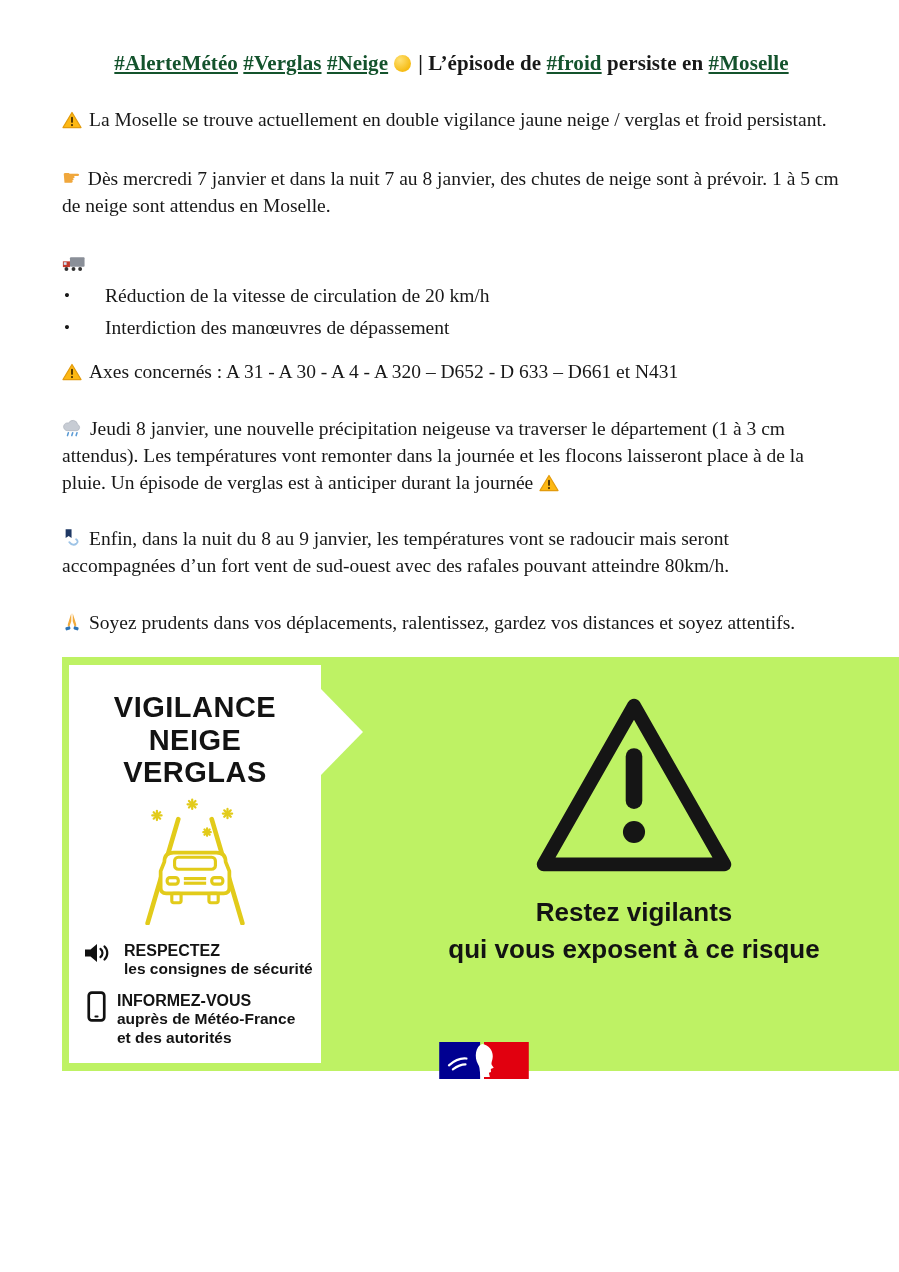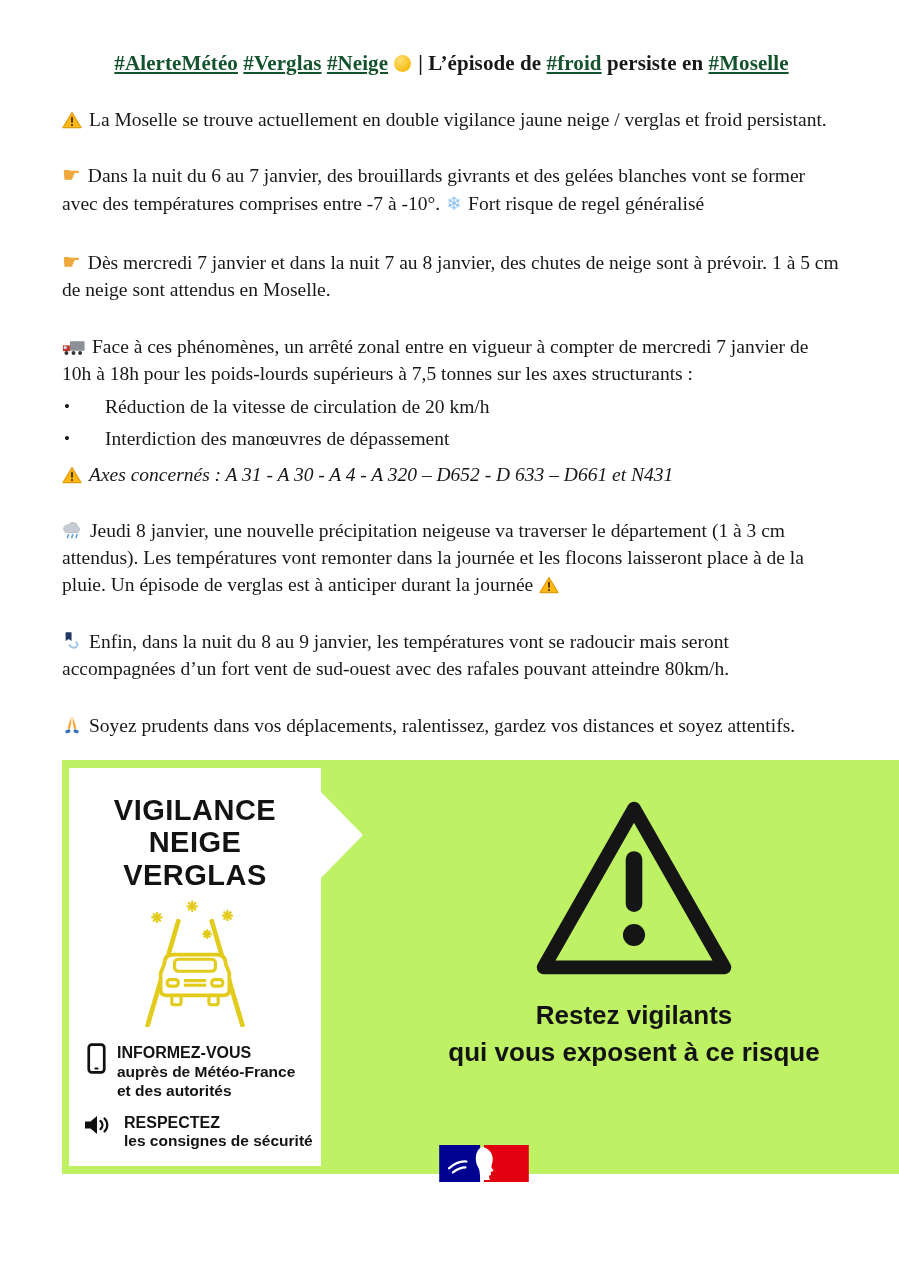--- a/index.html
+++ b/index.html
@@ -30,21 +30,21 @@
   .glyph-point{color:#F0A73C;font-family:"DejaVu Sans",sans-serif;font-size:21px;margin-right:7px;}
   .glyph-snow{color:#8FC3EE;font-family:"DejaVu Sans",sans-serif;font-size:19px;margin:0 6px;}
 
   ul.bullets{list-style:none;margin:6px 0 8px 0;padding:0;}
   ul.bullets li{
     font-size:19.5px;line-height:1.38;margin-top:5px;padding-left:43px;position:relative;
   }
   ul.bullets li::before{
     content:"\2022";position:absolute;left:2px;top:1px;font-size:17px;color:#181818;
   }
-  .axes{margin-top:9px;font-style:italic;}
+  .axes{margin-top:17px;}
 
   
   .vg{
     position:relative;margin:20px 0 0 62px;width:843px;height:414px;
     background:#bef264;font-family:"Liberation Sans",sans-serif;color:#131313;
   }
   .vg-white{
     position:absolute;left:7px;top:8px;bottom:8px;width:252px;background:#ffffff;
   }
   .vg-white::after{
@@ -71,32 +71,31 @@
 <div class="doc">
 
   <h1 class="title"><a class="tag">#AlerteMétéo</a> <a class="tag">#Verglas</a> <a class="tag">#Neige</a><span class="yellow-circle"></span><span>| L’épisode de </span><a class="tag">#froid</a><span> persiste en </span><a class="tag">#Moselle</a></h1>
 
   <p class="para mtA"><svg class="ic" viewBox="0 0 24 21" width="20" height="18">
         <path d="M12 1.5 L22.8 19.5 H1.2 Z" fill="#FDB813" stroke="#E39B0D" stroke-width="1.5" stroke-linejoin="round"></path>
         <rect x="10.9" y="6.5" width="2.2" height="7.4" rx="1.1" fill="#4a3000"></rect>
         <circle cx="12" cy="16.6" r="1.3" fill="#4a3000"></circle>
       </svg><span>La Moselle se trouve actuellement en double vigilance jaune neige / verglas et froid persistant.</span></p>
 
-  <p class="para mtB"><span class="glyph-point">☛</span><span>Dans la nuit du 6 au 7 janvier, des brouillards givrants et des gelées blanches vont se former avec des températures comprises entre -7 à -10°.</span><span class="glyph-snow">❄</span><span>Fort risque de regel généralisé</span></p>
 
   <p class="para mtA"><span class="glyph-point">☛</span><span>Dès mercredi 7 janvier et dans la nuit 7 au 8 janvier, des chutes de neige sont à prévoir. 1 à 5 cm de neige sont attendus en Moselle.</span></p>
 
   <p class="para mtA"><svg class="ic" viewBox="0 0 26 18" width="23" height="16">
         <rect x="9" y="1.5" width="16.5" height="10.5" rx="1" fill="#8a8f98"></rect>
         <path d="M1 6 h8 v6.5 H1 Z" fill="#c0392b"></path>
         <rect x="2" y="7" width="3.2" height="3" fill="#cfe3f5"></rect>
         <circle cx="5" cy="14.6" r="2.2" fill="#333"></circle>
         <circle cx="13" cy="14.6" r="2.2" fill="#333"></circle>
         <circle cx="20.5" cy="14.6" r="2.2" fill="#333"></circle>
-      </svg><span>Face à ces phénomènes, un arrêté zonal entre en vigueur à compter de mercredi 7 janvier de 10h à 18h pour les poids-lourds supérieurs à 7,5 tonnes sur les axes structurants :</span></p>
+      </svg></p>
 
   <ul class="bullets">
     <li>Réduction de la vitesse de circulation de 20 km/h</li>
     <li>Interdiction des manœuvres de dépassement</li>
   </ul>
 
   <p class="para axes"><svg class="ic" viewBox="0 0 24 21" width="20" height="18">
         <path d="M12 1.5 L22.8 19.5 H1.2 Z" fill="#FDB813" stroke="#E39B0D" stroke-width="1.5" stroke-linejoin="round"></path>
         <rect x="10.9" y="6.5" width="2.2" height="7.4" rx="1.1" fill="#4a3000"></rect>
         <circle cx="12" cy="16.6" r="1.3" fill="#4a3000"></circle>
@@ -176,43 +175,43 @@
               <line x1="-3.5" y1="3.5" x2="3.5" y2="-3.5"></line>
             </g>
           <g transform="translate(88,40)">
               <line x1="-4" y1="0" x2="4" y2="0"></line>
               <line x1="0" y1="-4" x2="0" y2="4"></line>
               <line x1="-2.8" y1="-2.8" x2="2.8" y2="2.8"></line>
               <line x1="-2.8" y1="2.8" x2="2.8" y2="-2.8"></line>
             </g>
         </g>
       </svg>
+    </div>
+
+    <div class="info-row">
+      <svg viewBox="0 0 30 24" width="30" height="24">
+          <path d="M2 8.5 h5.5 L14 3 v18 L7.5 15.5 H2 Z" fill="#111"></path>
+          <path d="M17.5 8 a5 5 0 0 1 0 8" fill="none" stroke="#111" stroke-width="2.2" stroke-linecap="round"></path>
+          <path d="M21.5 5.5 a9 9 0 0 1 0 13" fill="none" stroke="#111" stroke-width="2.2" stroke-linecap="round"></path>
+        </svg>
+      <div class="txt">
+        <div>RESPECTEZ</div>
+        <div class="sub">les consignes de sécurité</div>
+      </div>
     </div>
 
     <div class="info-row">
       <svg viewBox="0 0 18 30" width="19" height="31" style="margin-left:4px;">
           <rect x="1.5" y="1.5" width="15" height="27" rx="3" fill="none" stroke="#111" stroke-width="2.6"></rect>
           <rect x="7" y="23.8" width="4" height="1.8" rx="0.9" fill="#111"></rect>
         </svg>
       <div class="txt">
         <div>INFORMEZ-VOUS</div>
         <div class="sub">auprès de Météo-France</div>
         <div class="sub">et des autorités</div>
-      </div>
-    </div>
-
-    <div class="info-row">
-      <svg viewBox="0 0 30 24" width="30" height="24">
-          <path d="M2 8.5 h5.5 L14 3 v18 L7.5 15.5 H2 Z" fill="#111"></path>
-          <path d="M17.5 8 a5 5 0 0 1 0 8" fill="none" stroke="#111" stroke-width="2.2" stroke-linecap="round"></path>
-          <path d="M21.5 5.5 a9 9 0 0 1 0 13" fill="none" stroke="#111" stroke-width="2.2" stroke-linecap="round"></path>
-        </svg>
-      <div class="txt">
-        <div>RESPECTEZ</div>
-        <div class="sub">les consignes de sécurité</div>
       </div>
     </div>
   </div>
 
   <div class="vg-right">
     <svg class="vg-tri" viewBox="0 0 230 205" width="212" height="189">
       <path d="M115 16 L213 188 H17 Z" fill="none" stroke="#151515" stroke-width="15" stroke-linejoin="round"></path>
       <rect x="106" y="62" width="18" height="66" rx="9" fill="#151515"></rect>
       <circle cx="115" cy="153" r="12" fill="#151515"></circle>
     </svg>

